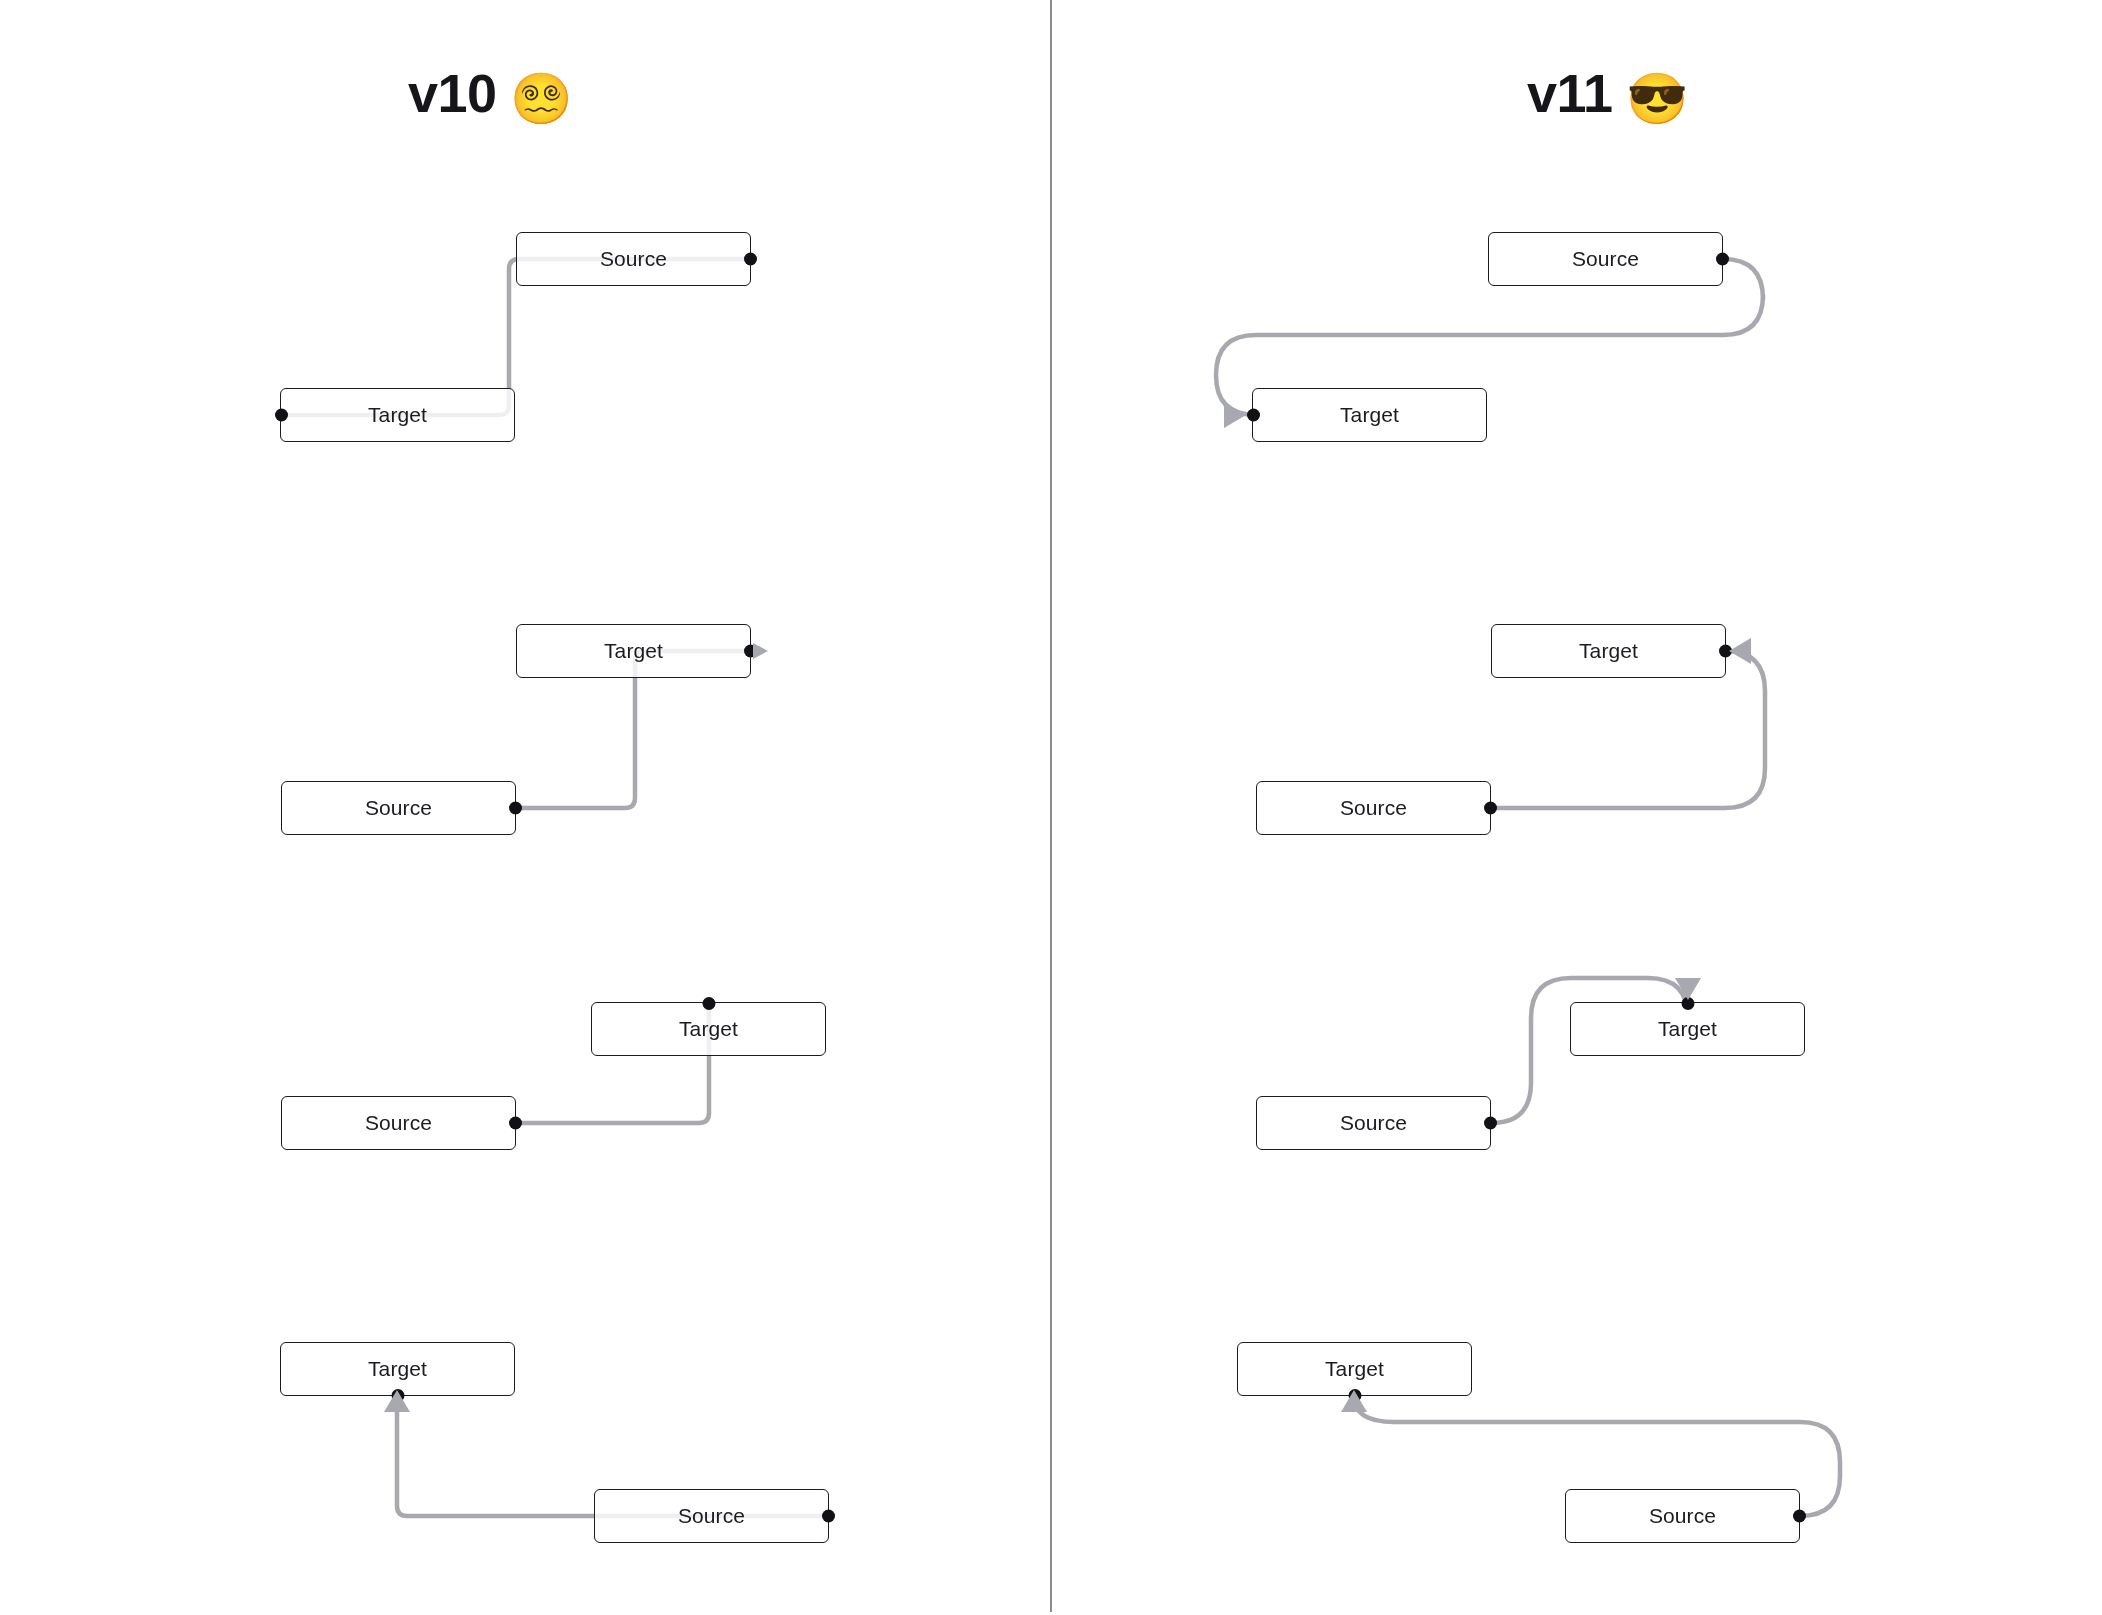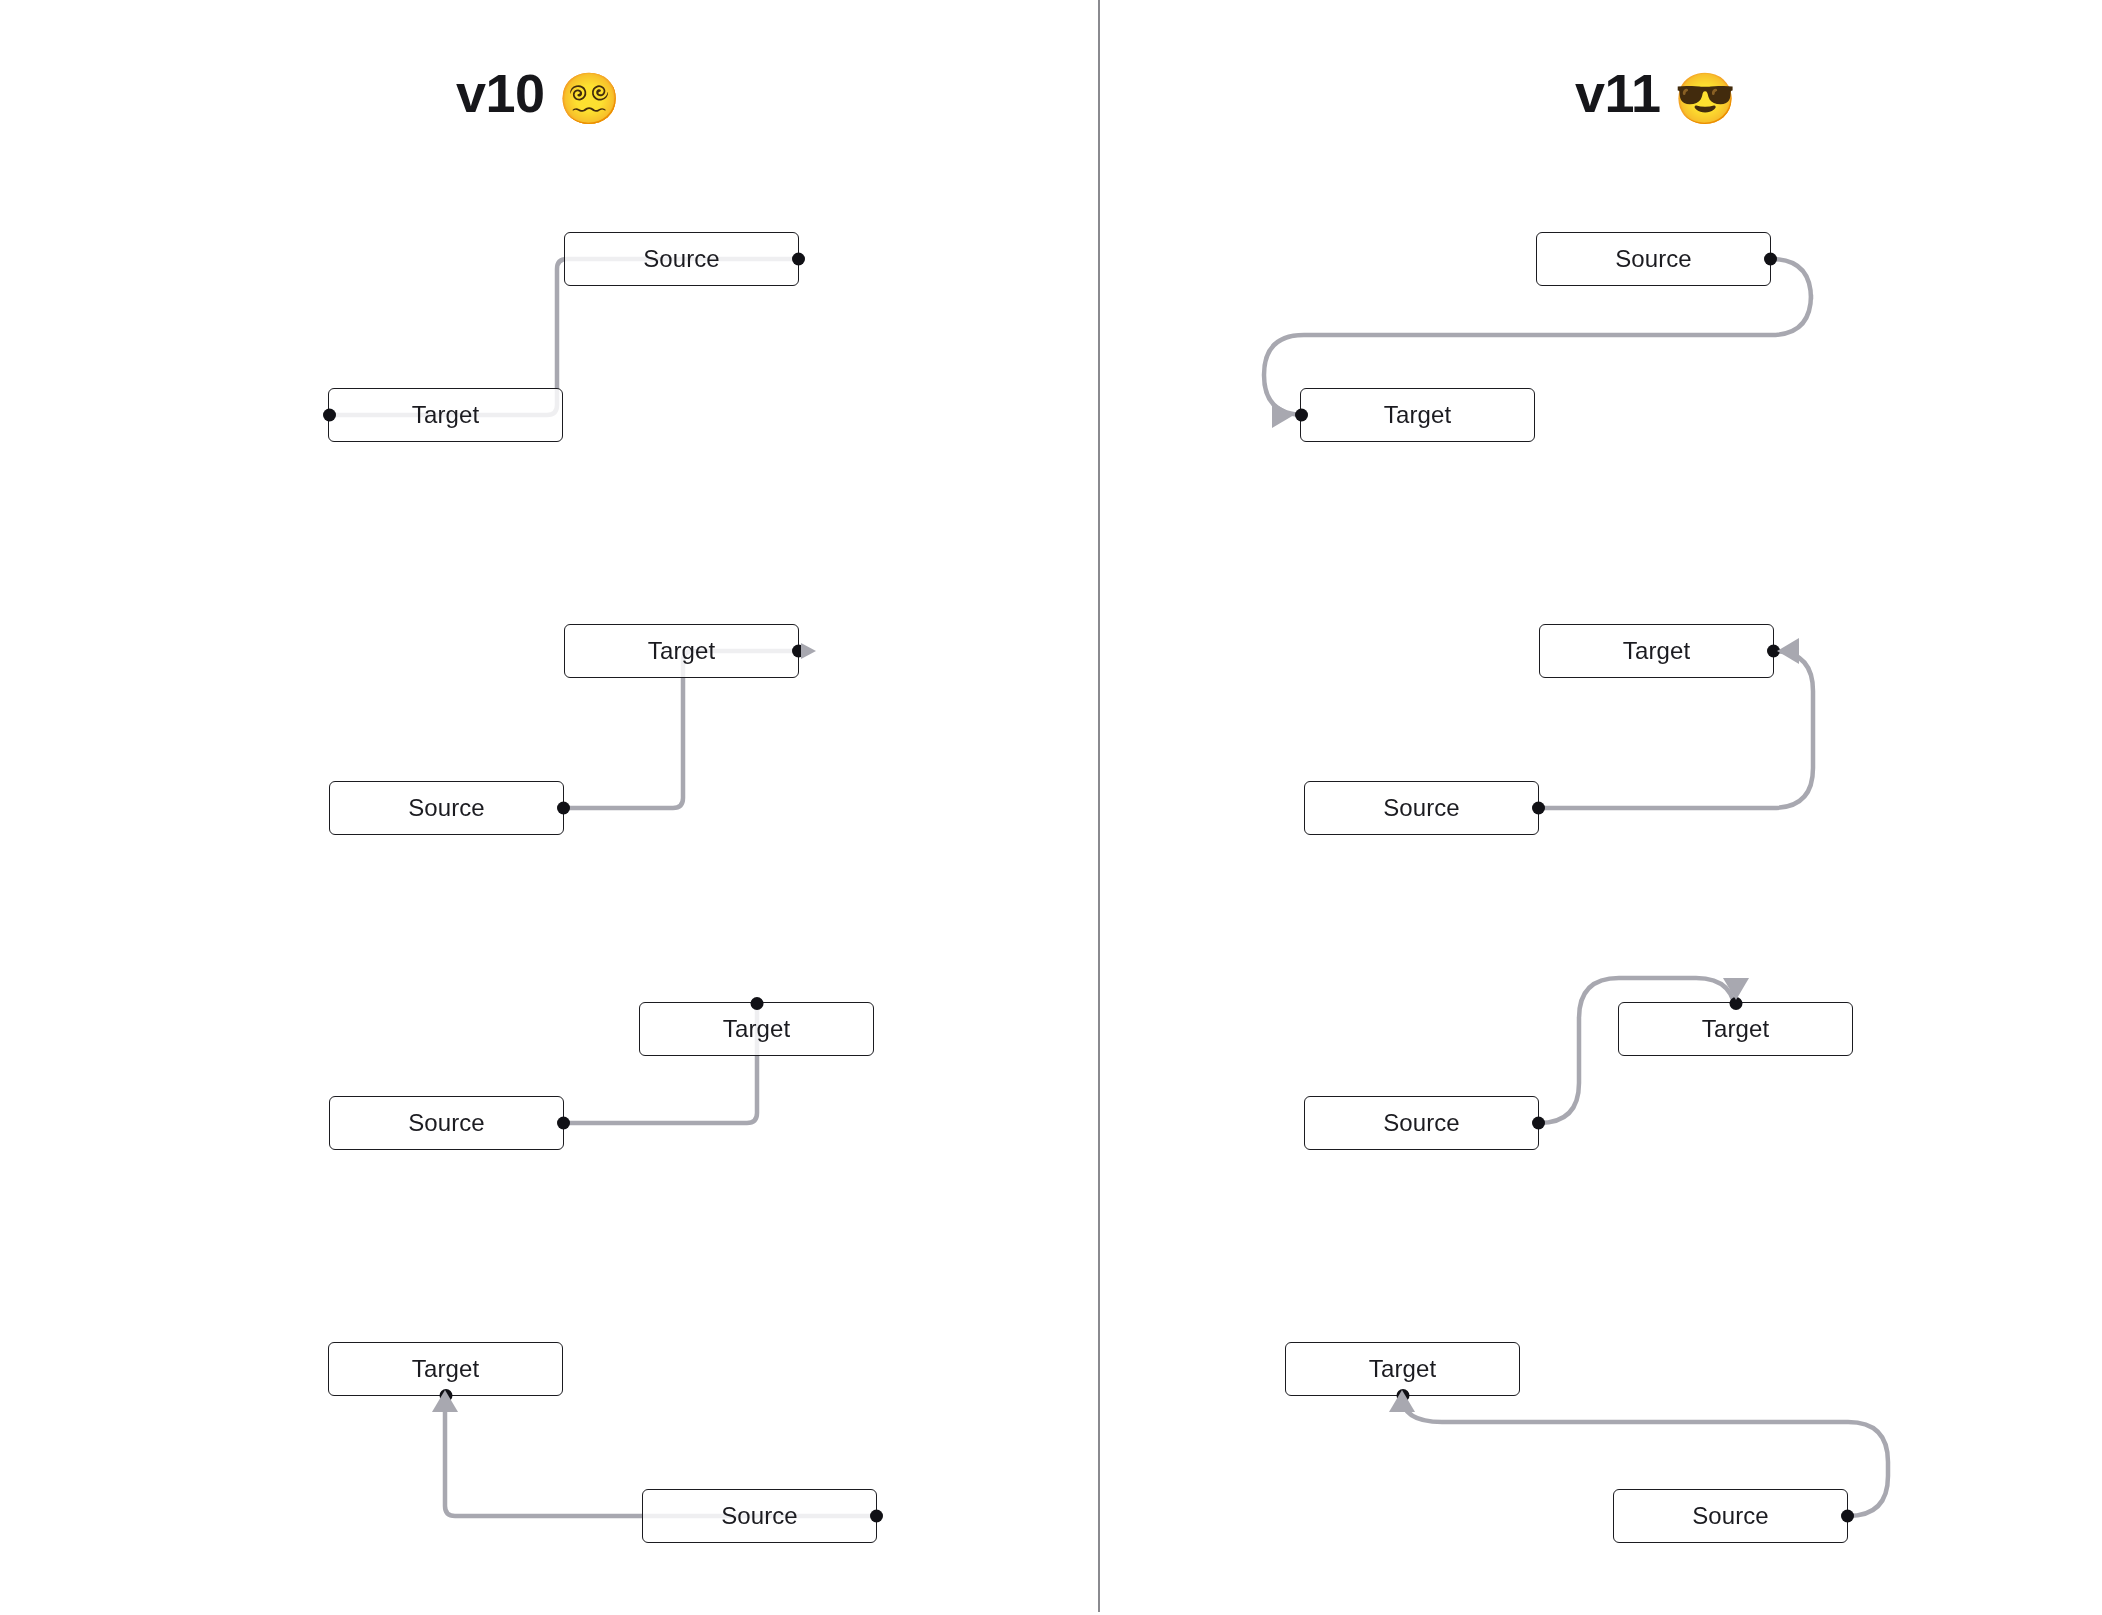--- a/index.html
+++ b/index.html
@@ -12,21 +12,20 @@
     height: 1615px;
     font-family: "Liberation Sans", sans-serif;
     -webkit-font-smoothing: antialiased;
     overflow: hidden;
   }
   #stage {
     position: relative;
     width: 1964px;
     height: 1615px;
     background: #ffffff;
-    margin-left: 48px;
   }
   .divider {
     position: absolute;
     top: 0;
     left: 1050px;
     width: 1.6px;
     height: 1612px;
     background: #8a8a8f;
   }
   .col-title {
@@ -58,21 +57,21 @@
 
   .node {
     position: absolute;
     box-sizing: border-box;
     background: #ffffff;
     border: 1.7px solid #1b1b20;
     border-radius: 6px;
     display: flex;
     align-items: center;
     justify-content: center;
-    font-size: 24px;
+    font-size: 21px;
     color: #1b1b20;
     letter-spacing: 0.1px;
     z-index: 5;
     text-align: right;
   }
   .node.translucent {
     background: rgba(255,255,255,0.82);
   }
   .node-label {
     pointer-events: none;

